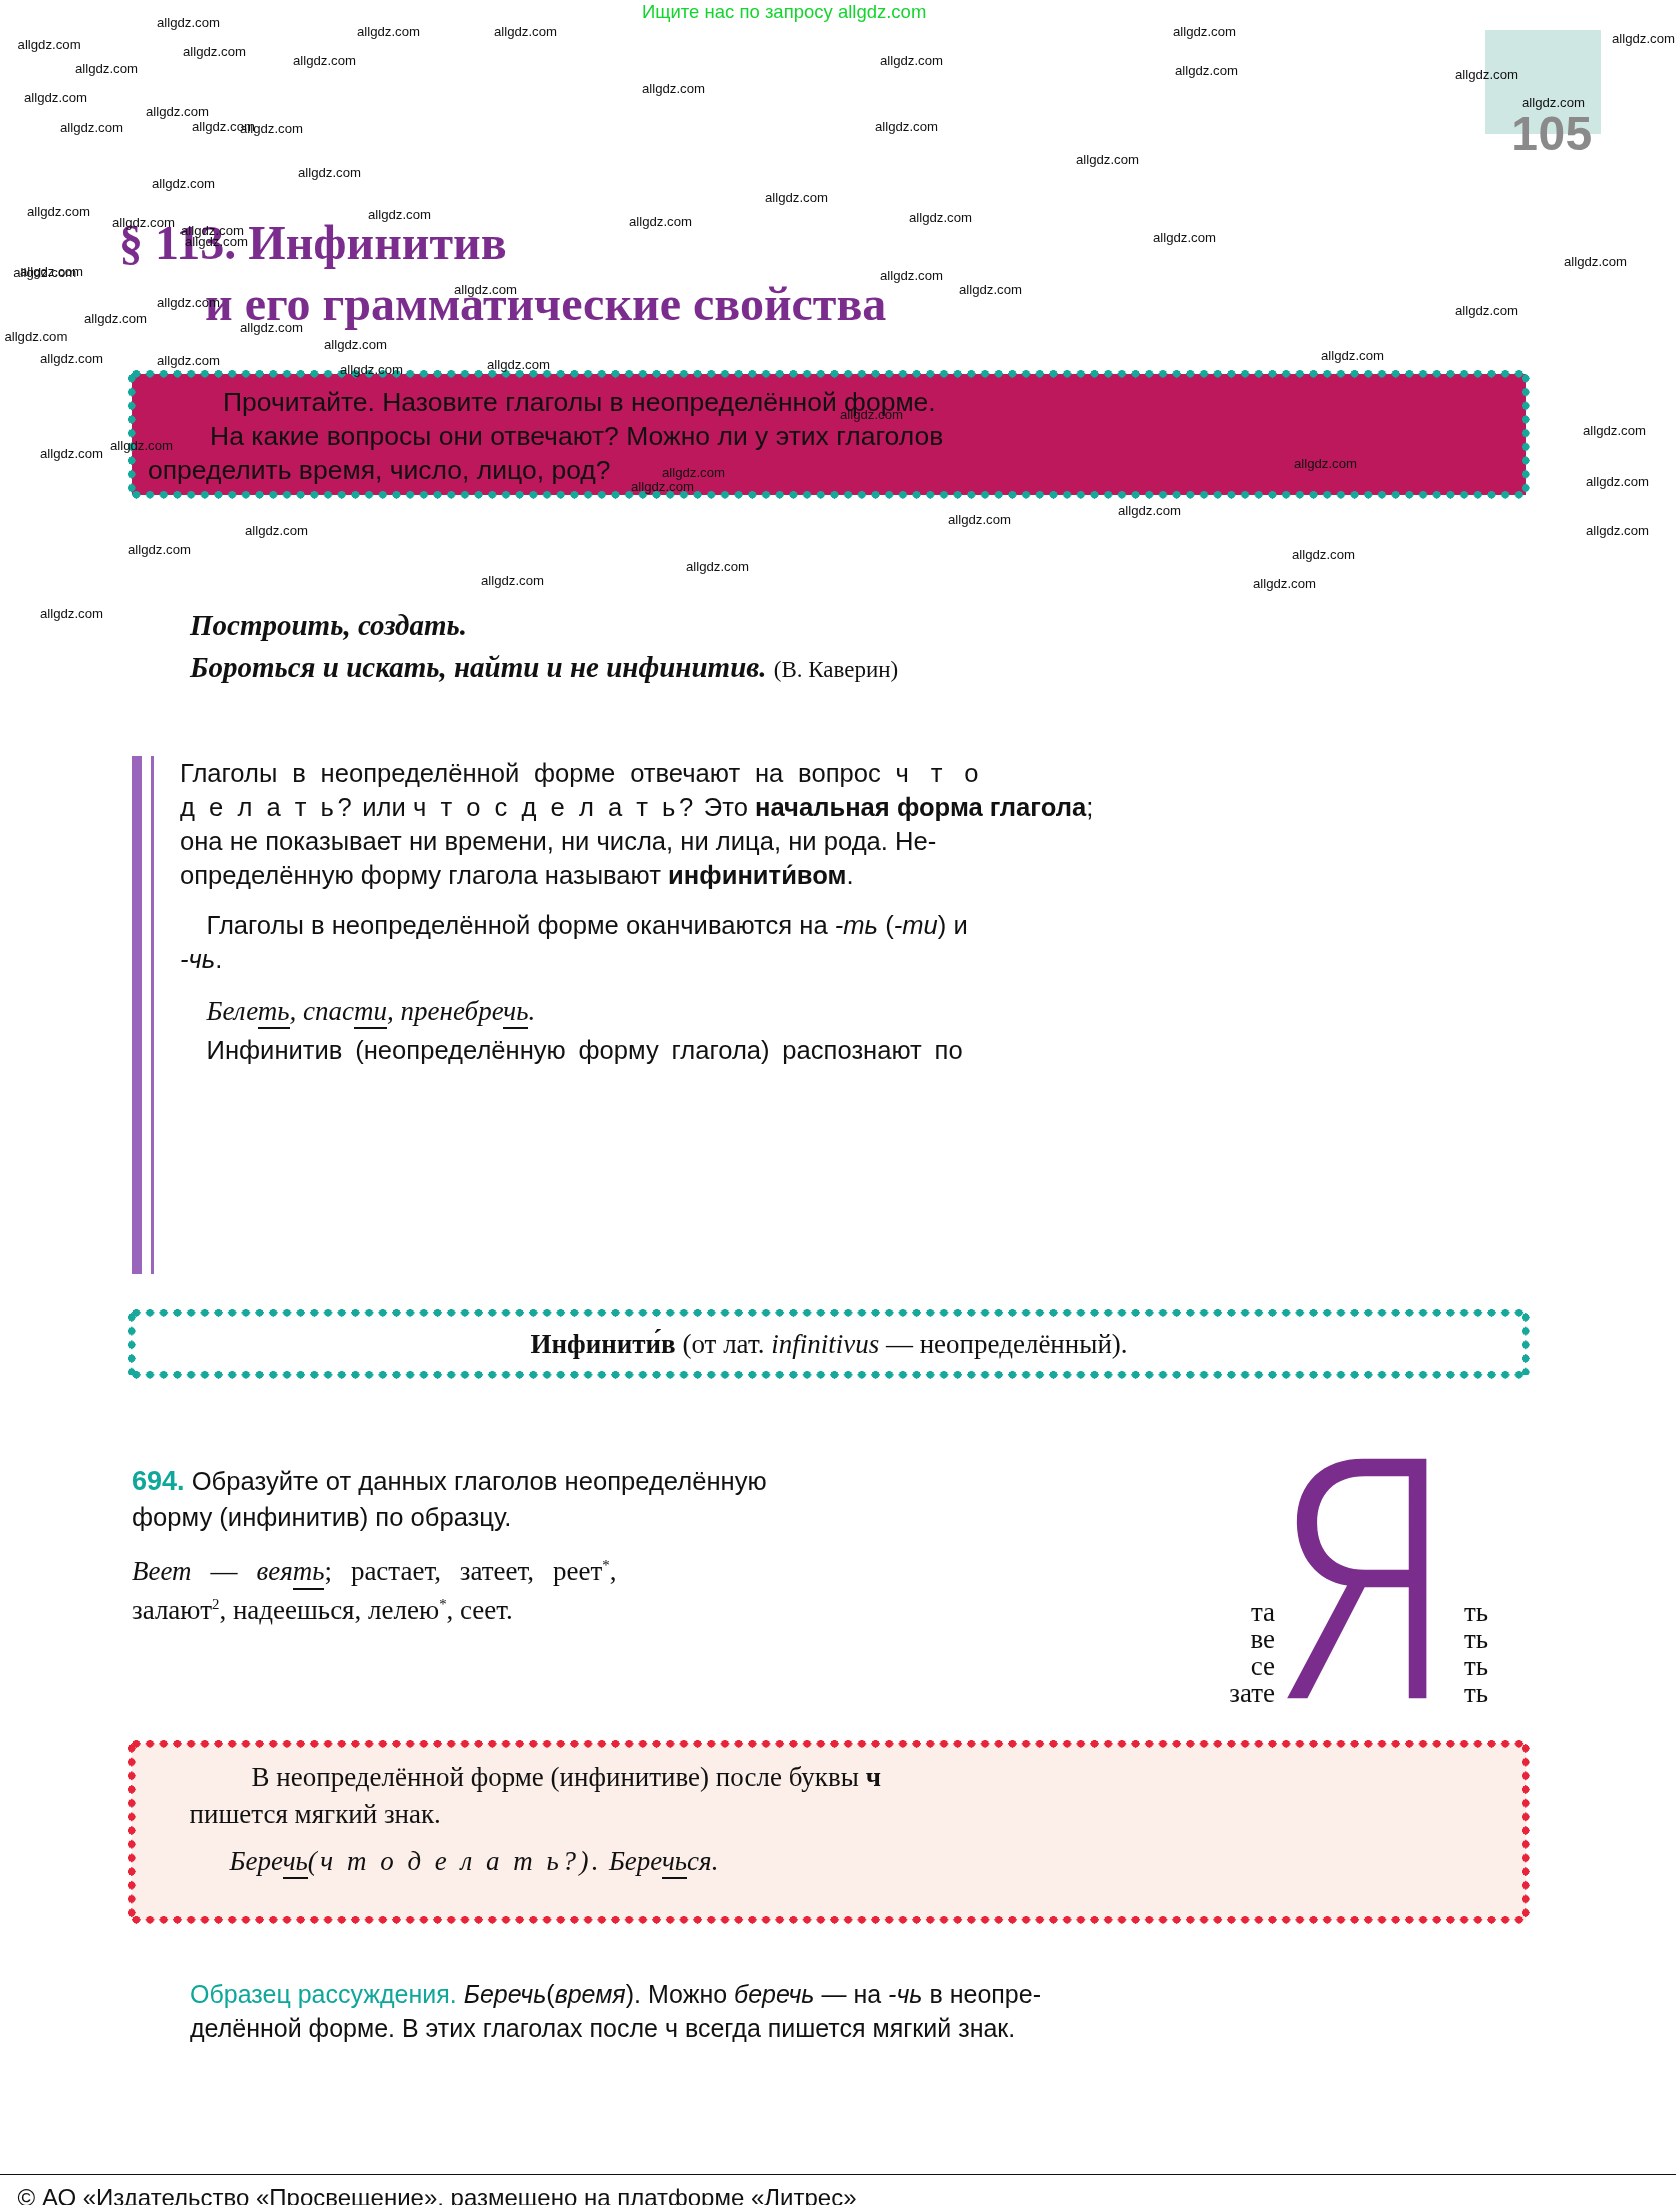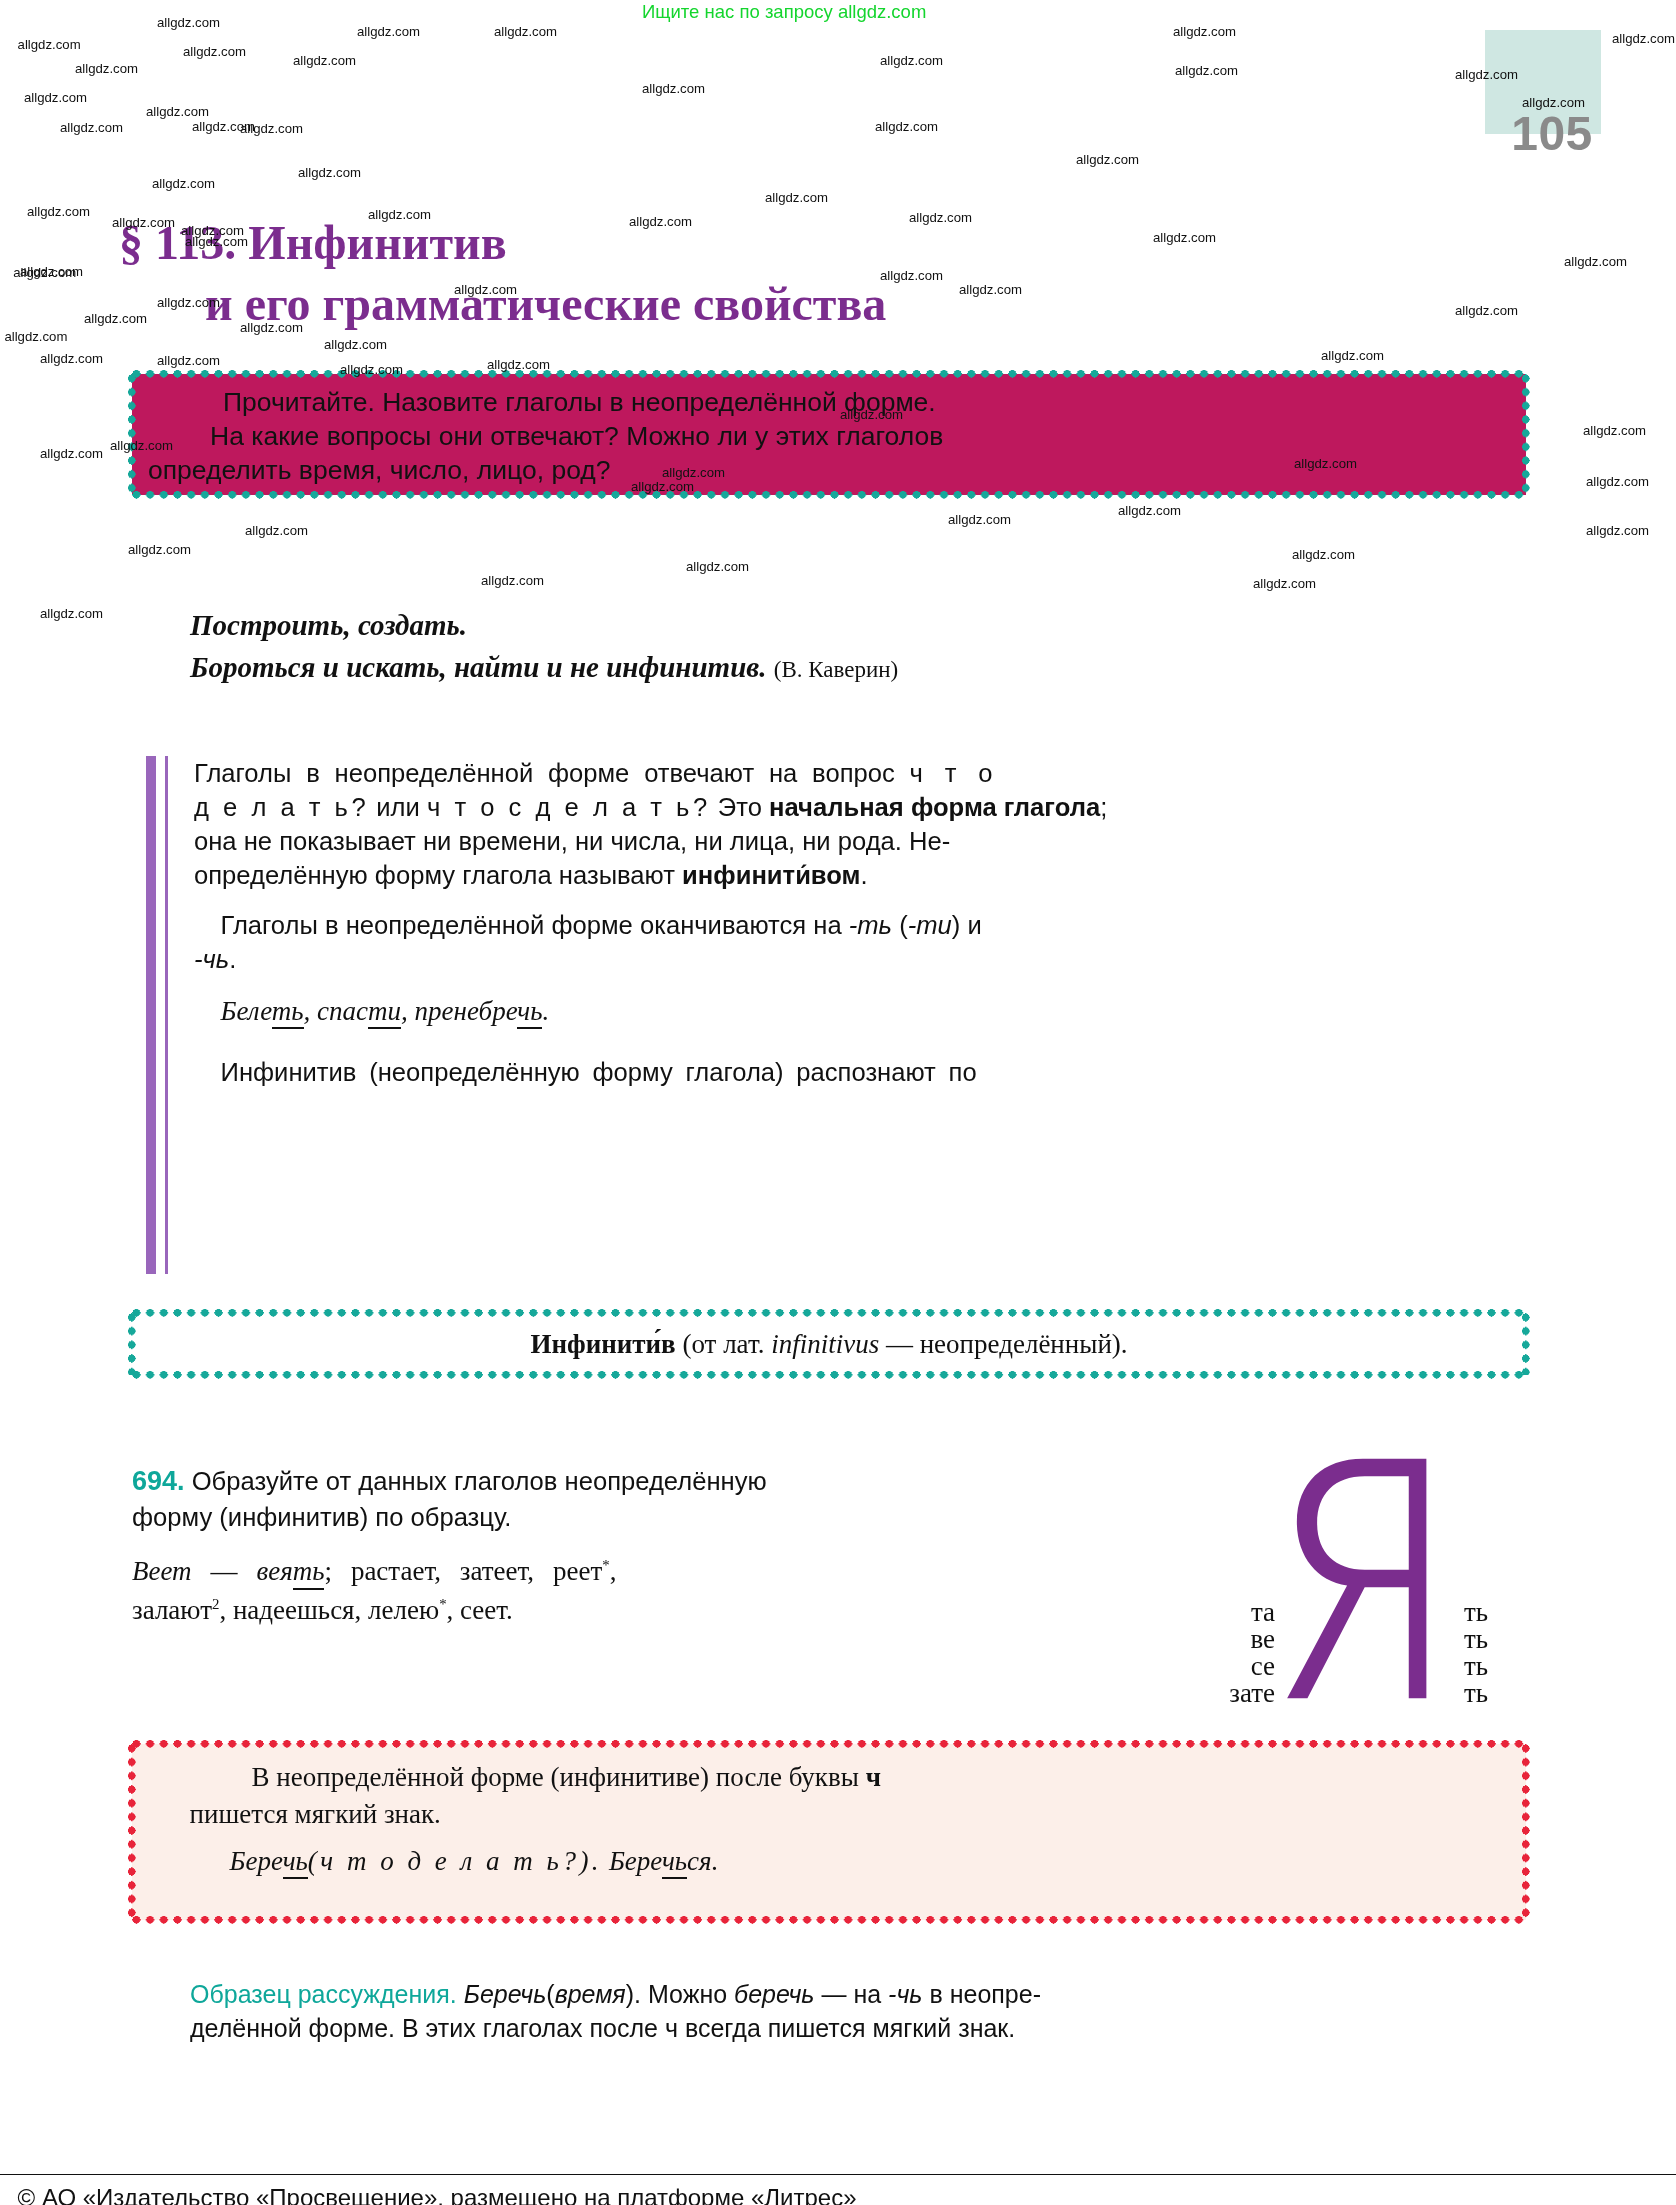--- a/index.html
+++ b/index.html
@@ -161,21 +161,21 @@
   .quote .qrow { display: block; white-space: nowrap; }
   .quote .author {
     font-style: normal;
     font-weight: normal;
     font-size: 23px;
   }
 
   
   #theory-block {
     position: absolute;
-    left: 146px; top: 756px;
+    left: 132px; top: 756px;
     width: 1394px; height: 518px;
   }
   .bar-thick {
     position: absolute; left: 0; top: 0;
     width: 9.7px; height: 100%;
     background: #9966bb;
   }
   .bar-thin {
     position: absolute; left: 18.5px; top: 0;
     width: 3.5px; height: 100%;
@@ -338,21 +338,21 @@
 
     <span class="tp" style="margin-top:16px">
       <span class="tline" style="text-indent:26.5px"><span>Глаголы в неопределённой форме оканчиваются на</span> <span class="it">-ть</span> <span>(</span><span class="it">-ти</span><span>) и</span></span>
       <span class="tline"><span class="it">-чь</span><span>.</span></span>
     </span>
 
     <span class="example-line" style="text-indent:26.5px">
       <span>Беле</span><span class="morph">ть</span><span>, </span><span>спас</span><span class="morph">ти</span><span>, </span><span>пренебре</span><span class="morph">чь</span><span>.</span>
     </span>
 
-    <span class="tp" style="margin-top:25px">
+    <span class="tp" style="margin-top:3px">
       <span class="tline j-spread2" style="text-indent:26.5px">Инфинитив (неопределённую форму глагола) распознают по</span>
     </span>
 
   </div>
 </div>
 
 <div class="dotbox" id="infinitiv-box">
   <span class="dots-t"></span>
   <span class="dots-b"></span>
   <span class="dots-l"></span>

